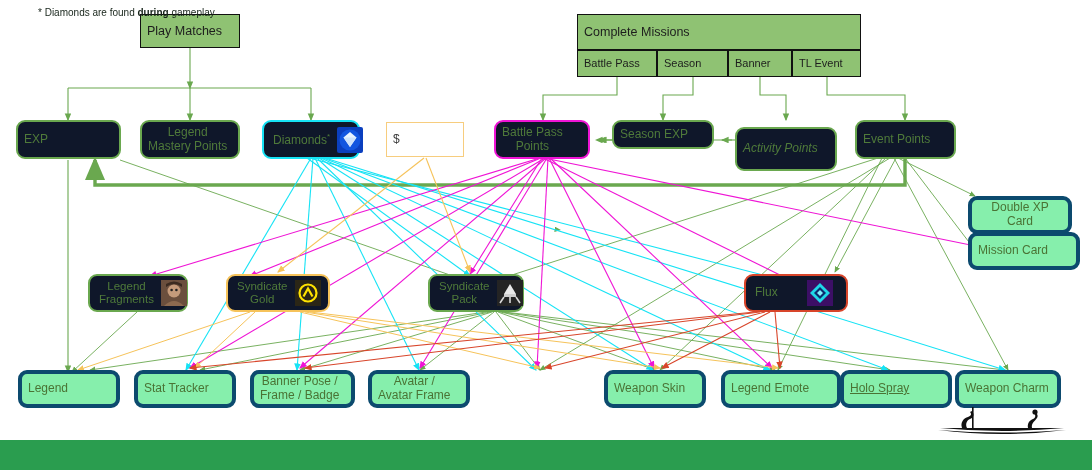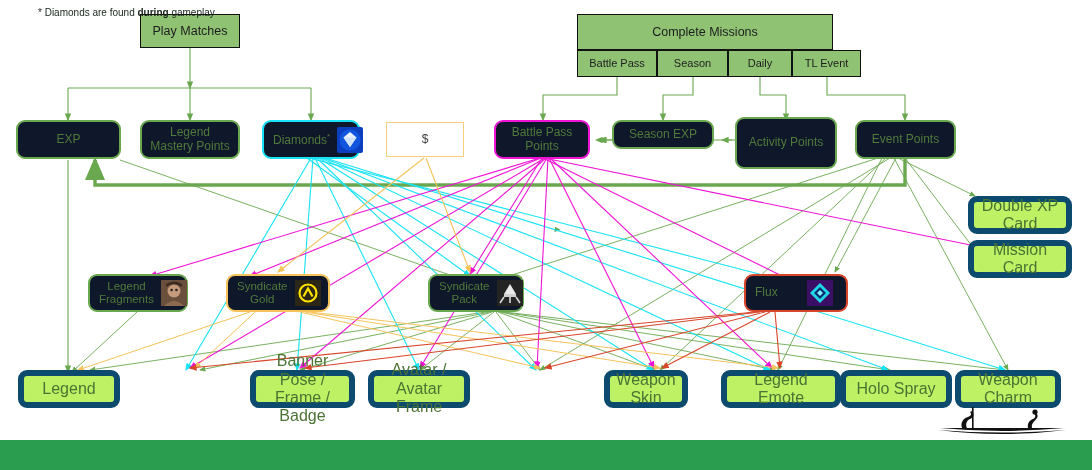--- a/index.html
+++ b/index.html
@@ -2,36 +2,36 @@
 <html><head>
 <meta charset="utf-8">
 <style>
   html,body{margin:0;padding:0;background:#ffffff;}
   body{width:1092px;height:470px;position:relative;overflow:hidden;
        font-family:"Liberation Sans",sans-serif;}
   #stage{position:absolute;inset:0;width:1092px;height:470px;}
   svg#wires{position:absolute;left:0;top:0;width:1092px;height:470px;pointer-events:none;}
 
   .node{position:absolute;box-sizing:border-box;display:flex;align-items:center;
-        justify-content:center;text-align:center;color:#4f7a3a;line-height:1.15;}
+        text-align:center;color:#4f7a3a;line-height:1.15;}
 
   
   .hdr{background:#8fc273;border:1.6px solid #111;color:#1d1d1d;font-size:12.5px;}
   .hdr-sub{background:#8fc273;border:1.6px solid #111;color:#1d1d1d;font-size:11px;}
 
   
   .pill{background:#0f172a;border:2px solid #6aa84f;border-radius:9px;font-size:12px;}
   .pill.cyan{border-color:#16e3f5;box-shadow:0 0 0 0px #16e3f5;}
   .pill.magenta{border-color:#ef14d5;}
   .pill.red{border-color:#d8452a;}
   .pill.gold{border-color:#f6c35a;}
   .pill.plain-gold{background:#ffffff;border:1.4px solid #f7cd7e;border-radius:0;color:#3d3d3d;}
 
   
-  .sink{background:#bef264;border:6px solid #0c4a6e;border-radius:9px;font-size:16px;color:#4a7334;}
+  .sink{background:#86efac;border:4px solid #0c4a6e;border-radius:9px;font-size:12px;color:#4a7334;}
 
   .lbl{padding:0 6px;}
   .withicon{justify-content:flex-start;padding-left:9px;gap:7px;}
   .icon{width:26px;height:26px;flex:0 0 26px;border-radius:2px;display:block;}
 
   .footer{position:absolute;left:0;bottom:0;width:1092px;height:30px;background:#2a9d4f;}
   .footnote{position:absolute;left:38px;top:7px;font-size:10px;color:#17241a;}
   .footnote b{font-weight:bold;}
   .brand{position:absolute;right:22px;bottom:4px;font-size:20px;letter-spacing:7px;
          color:#1c1c1c;font-weight:400;}
@@ -168,32 +168,32 @@
       <path d="M765,312 L545,368"></path>
       <path d="M770,312 L662,368"></path>
       <path d="M775,312 L780,368"></path>
     </g>
   </svg>
 
   <div class="node hdr" style="left:140px;top:14px;width:100px;height:34px;">
     <span class="lbl">Play Matches</span>
   </div>
 
-  <div class="node hdr" style="left:577px;top:14px;width:256px;height:36px;">
+  <div class="node hdr" style="left:577px;top:14px;width:284px;height:36px;">
     <span class="lbl">Complete Missions</span>
   </div>
 
   <div class="node hdr-sub" style="left:577px;top:50px;width:80px;height:27px;">
     <span class="lbl">Battle Pass</span>
   </div>
   <div class="node hdr-sub" style="left:657px;top:50px;width:71px;height:27px;">
     <span class="lbl">Season</span>
   </div>
   <div class="node hdr-sub" style="left:728px;top:50px;width:64px;height:27px;">
-    <span class="lbl">Daily</span>
+    <span class="lbl">Banner</span>
   </div>
   <div class="node hdr-sub" style="left:792px;top:50px;width:69px;height:27px;">
     <span class="lbl">TL Event</span>
   </div>
 
   <div class="node pill" style="left:16px;top:120px;width:105px;height:39px;">
     <span class="lbl">EXP</span>
   </div>
 
   <div class="node pill" style="left:140px;top:120px;width:100px;height:39px;">
@@ -218,32 +218,32 @@
 
   <div class="node pill magenta" style="left:494px;top:120px;width:96px;height:39px;">
     <span class="lbl" style="white-space:pre-line;">Battle Pass
 Points</span>
   </div>
 
   <div class="node pill" style="left:612px;top:120px;width:102px;height:29px;">
     <span class="lbl">Season EXP</span>
   </div>
 
-  <div class="node pill" style="left:735px;top:117px;width:102px;height:52px;">
+  <div class="node pill" style="left:735px;top:127px;width:102px;height:44px;font-style:italic;">
     <span class="lbl">Activity Points</span>
   </div>
 
   <div class="node pill" style="left:855px;top:120px;width:101px;height:39px;">
     <span class="lbl">Event Points</span>
   </div>
 
   <div class="node sink" style="left:968px;top:196px;width:104px;height:38px;">
     <span class="lbl">Double XP Card</span>
   </div>
-  <div class="node sink" style="left:968px;top:240px;width:104px;height:38px;">
+  <div class="node sink" style="left:968px;top:232px;width:112px;height:38px;">
     <span class="lbl">Mission Card</span>
   </div>
 
   <div class="node pill withicon" style="left:88px;top:274px;width:100px;height:38px;">
     <span class="lbl" style="padding:0;white-space:pre-line;font-size:11.5px;">Legend
 Fragments</span>
     <span class="icon" style="background:#4c3a2f;">
       <svg viewBox="0 0 26 26" width="26" height="26">
           <rect width="26" height="26" fill="#6b4f3d"></rect>
           <circle cx="13" cy="11" r="6.5" fill="#c59b7b"></circle>
@@ -288,35 +288,38 @@
           <path d="M13,3 L23,13 L13,23 L3,13 Z" fill="#1fd7e8"></path>
           <path d="M13,7 L19,13 L13,19 L7,13 Z" fill="#0c2b6e"></path>
           <path d="M13,10 L16,13 L13,16 L10,13 Z" fill="#7df0fb"></path>
         </svg>
     </span>
   </div>
 
   <div class="node sink" style="left:18px;top:370px;width:102px;height:38px;">
     <span class="lbl">Legend</span>
   </div>
+  <div class="node sink" style="left:134px;top:370px;width:102px;height:38px;">
+    <span class="lbl">Stat Tracker</span>
+  </div>
   <div class="node sink" style="left:250px;top:370px;width:105px;height:38px;">
     <span class="lbl" style="white-space:pre-line;">Banner Pose /
 Frame / Badge</span>
   </div>
   <div class="node sink" style="left:368px;top:370px;width:102px;height:38px;">
     <span class="lbl" style="white-space:pre-line;">Avatar /
 Avatar Frame</span>
   </div>
-  <div class="node sink" style="left:604px;top:370px;width:84px;height:38px;">
+  <div class="node sink" style="left:604px;top:370px;width:102px;height:38px;">
     <span class="lbl">Weapon Skin</span>
   </div>
   <div class="node sink" style="left:721px;top:370px;width:120px;height:38px;">
     <span class="lbl">Legend Emote</span>
   </div>
-  <div class="node sink" style="left:840px;top:370px;width:112px;height:38px;">
+  <div class="node sink" style="left:840px;top:370px;width:112px;height:38px;text-decoration:underline;">
     <span class="lbl">Holo Spray</span>
   </div>
   <div class="node sink" style="left:955px;top:370px;width:106px;height:38px;">
     <span class="lbl">Weapon Charm</span>
   </div>
 
   <svg class="boat" viewBox="0 0 140 34">
     <path d="M6,26 Q70,34 134,26 Q70,31 6,26 Z" fill="#111"></path>
     <path d="M8,24 L132,24 Q70,30 8,24 Z" fill="#111"></path>
     <path d="M30,24 C28,18 32,14 36,13 C39,12 40,10 38,8 L40,7 C43,11 41,14 38,15 C35,16 33,20 35,24 Z" fill="#111"></path>

